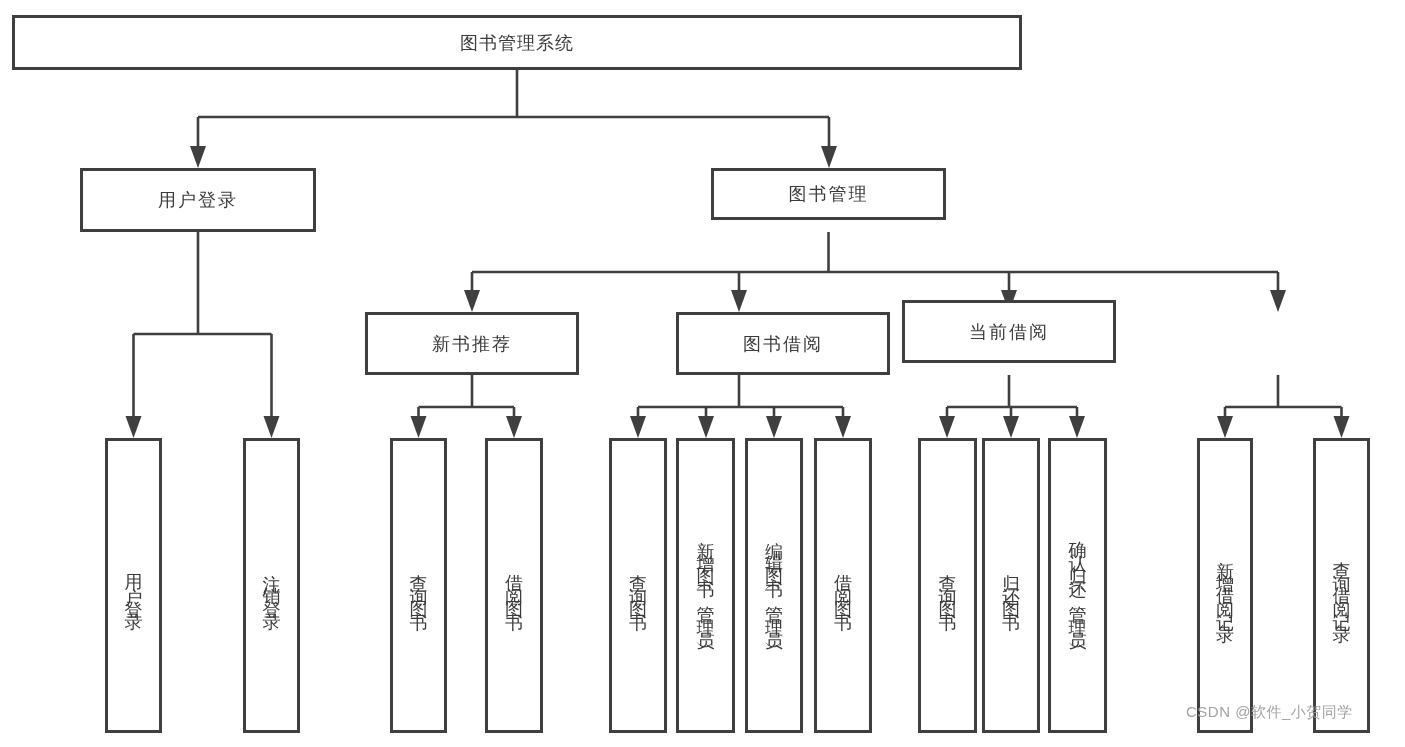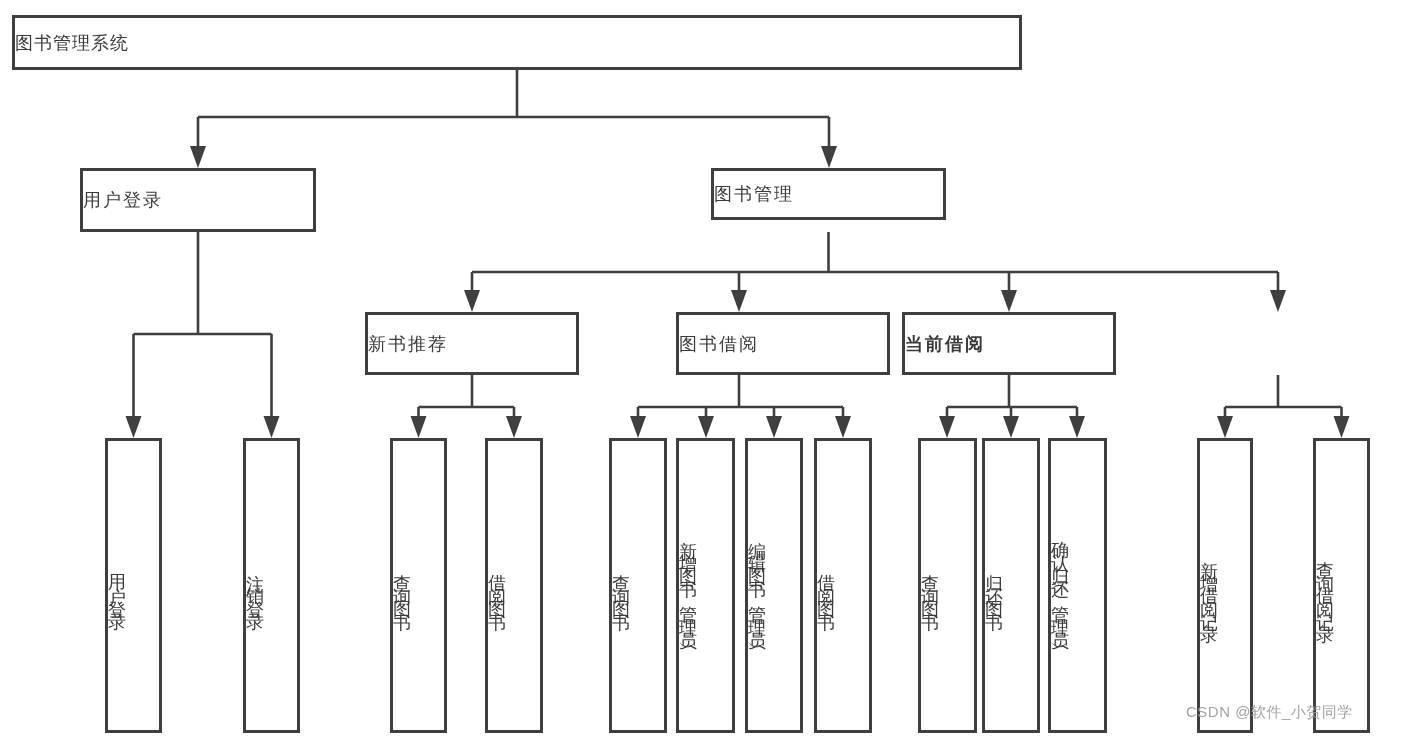--- a/index.html
+++ b/index.html
@@ -28,21 +28,21 @@
     stroke-width: 2.6;
     fill: none;
   }
   svg.connectors polygon { fill: var(--line); }
   .box {
     position: absolute;
     background: #ffffff;
     border: 3px solid var(--line);
     display: flex;
     align-items: center;
-    justify-content: flex-start;
+    justify-content: center;
     color: var(--text);
   }
   .box.h span {
     font-size: 18px;
     letter-spacing: 2px;
     white-space: nowrap;
   }
   .box.root span { letter-spacing: 1px; }
   .box.leaf { top: 438px; height: 295px; }
   .box.leaf span {
@@ -154,21 +154,21 @@
   <div class="box h" style="left:711px; top:168px; width:235px; height:52px;">
     <span>图书管理</span>
   </div>
 
   <div class="box h" style="left:365px; top:312px; width:214px; height:63px;">
     <span>新书推荐</span>
   </div>
   <div class="box h" style="left:632px; top:312px; width:214px; height:63px;margin-left:44px;">
     <span>图书借阅</span>
   </div>
-  <div class="box h" style="left:902px; top:312px; width:214px; height:63px;font-weight:bold;">
+  <div class="box h" style="left:902px; top:300px; width:214px; height:63px;">
     <span>当前借阅</span>
   </div>
 
   <div class="box leaf" style="left:105px; width:57px;">
     <span>用户登录</span>
   </div>
   <div class="box leaf" style="left:243px; width:57px;">
     <span>注销登录</span>
   </div>
 

